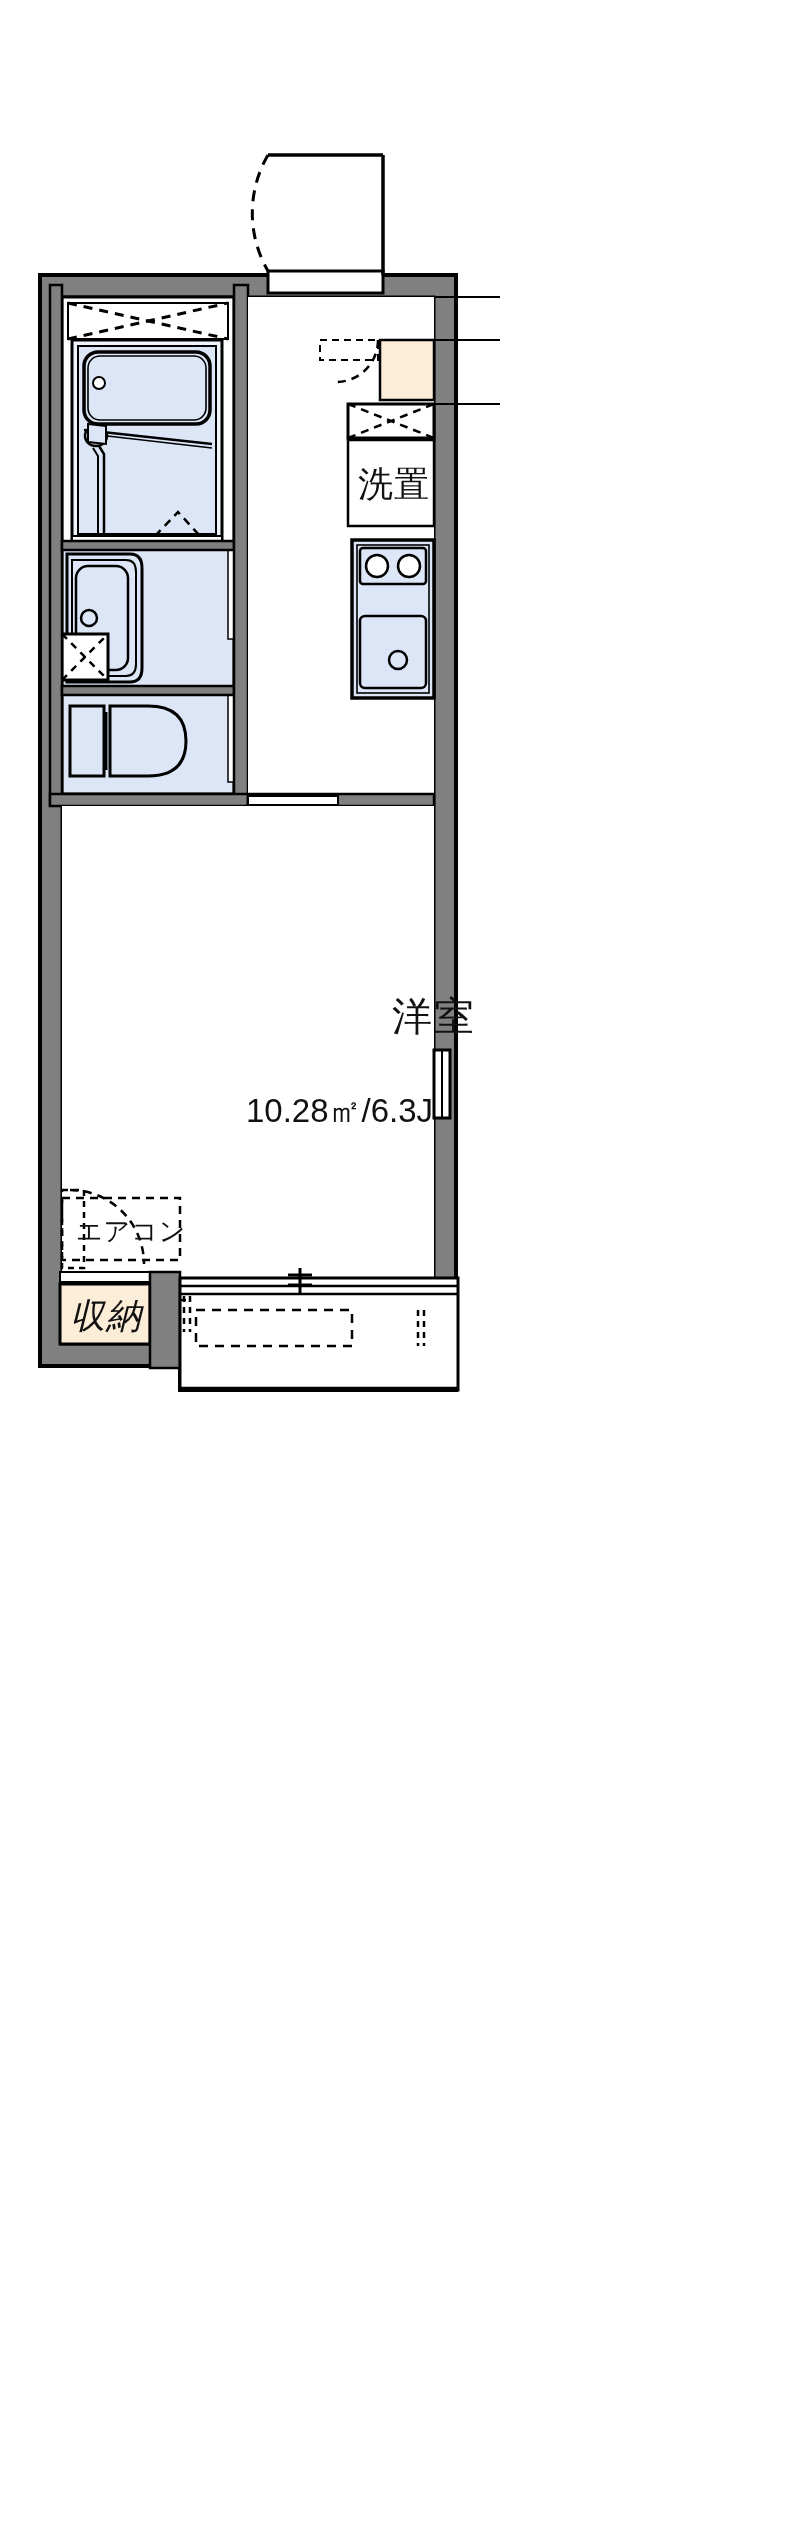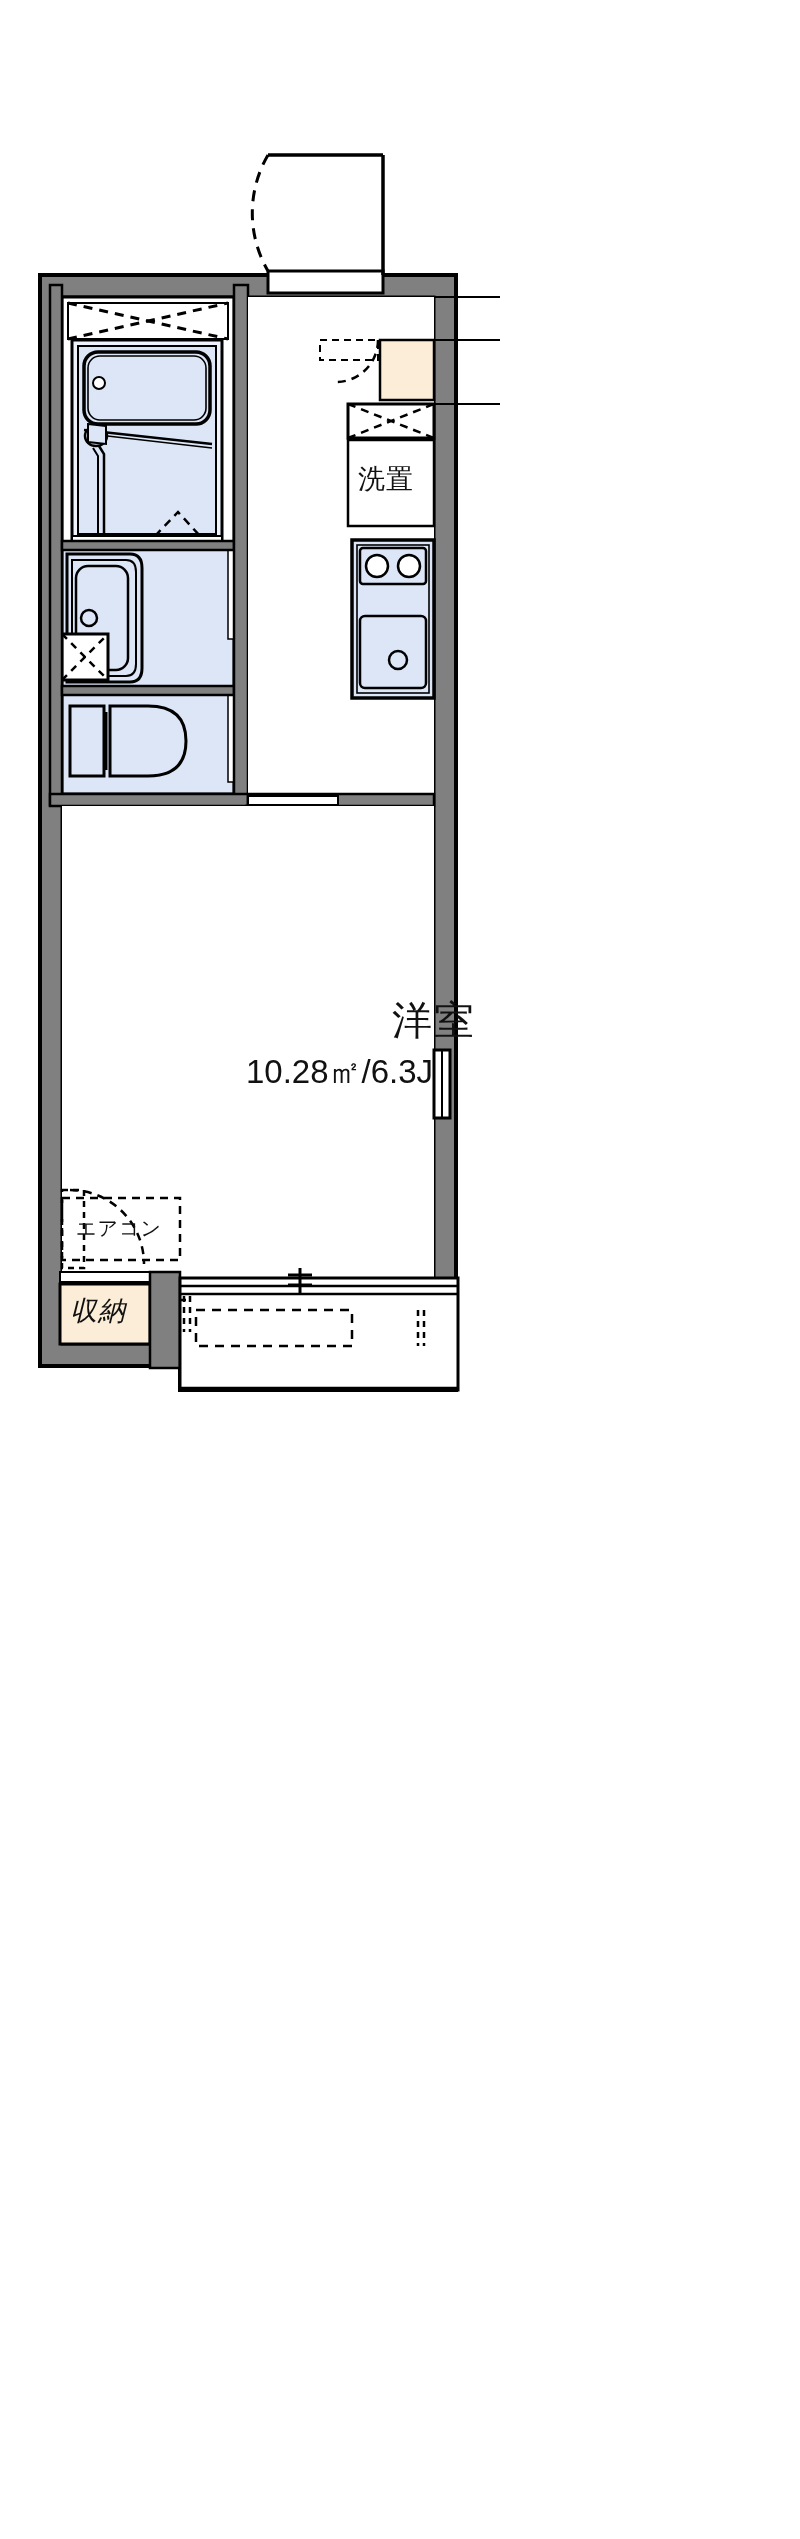--- a/index.html
+++ b/index.html
@@ -1,23 +1,23 @@
 <!DOCTYPE html>
 <html><head>
 <meta charset="utf-8">
 <style>
   html,body{margin:0;padding:0;background:#ffffff;}
   body{width:800px;height:2539px;position:relative;overflow:hidden;
        font-family:"Liberation Sans","DejaVu Sans",sans-serif;}
   #plan{position:absolute;left:0;top:0;width:800px;height:2539px;}
   .lbl{position:absolute;white-space:nowrap;color:#111;line-height:1;}
   .lbl-room{font-size:40px;letter-spacing:2px;}
-  .lbl-area{font-size:33px;letter-spacing:0px;}
-  .lbl-sm{font-size:20px;letter-spacing:1px;}
-  .lbl-md{font-size:27px;letter-spacing:1px;}
+  .lbl-area{font-size:33px;letter-spacing:0px;margin-top:39px;}
+  .lbl-sm{font-size:26px;letter-spacing:1px;}
+  .lbl-md{font-size:35px;letter-spacing:1px;}
 </style>
 </head>
 <body>
 
 <svg id="plan" viewBox="0 0 800 2539" xmlns="http://www.w3.org/2000/svg">
 
   <g>
     <path d="M 40,275 L 456,275 L 456,1278 L 456,1390 L 180,1390 L 180,1366
              L 40,1366 Z" fill="#808080" stroke="#000000" stroke-width="4"></path>
 
@@ -221,21 +221,21 @@
     <g>
       <line x1="418" y1="1310" x2="418" y2="1346" stroke="#000000" stroke-width="2.5" stroke-dasharray="6,5"></line>
       <line x1="424" y1="1310" x2="424" y2="1346" stroke="#000000" stroke-width="2.5" stroke-dasharray="6,5"></line>
     </g>
 
     <line x1="180" y1="1388" x2="458" y2="1388" stroke="#000000" stroke-width="2.5"></line>
   </g>
 
 </svg>
 
-<div class="lbl lbl-room" style="left:392px;top:1000px;">洋室</div>
+<div class="lbl lbl-room" style="left:392px;top:1000px;font-family:Liberation Mono, monospace;">洋室</div>
 
 <div class="lbl lbl-area" style="left:246px;top:1055px;">10.28㎡/6.3J</div>
 
 <div class="lbl lbl-md" style="left:358px;top:466px;">洗置</div>
 
 <div class="lbl lbl-sm" style="left:76px;top:1218px;">エアコン</div>
 
 <div class="lbl lbl-md" style="left:70px;top:1298px;font-style:italic;">収納</div>
 
 </body></html>

